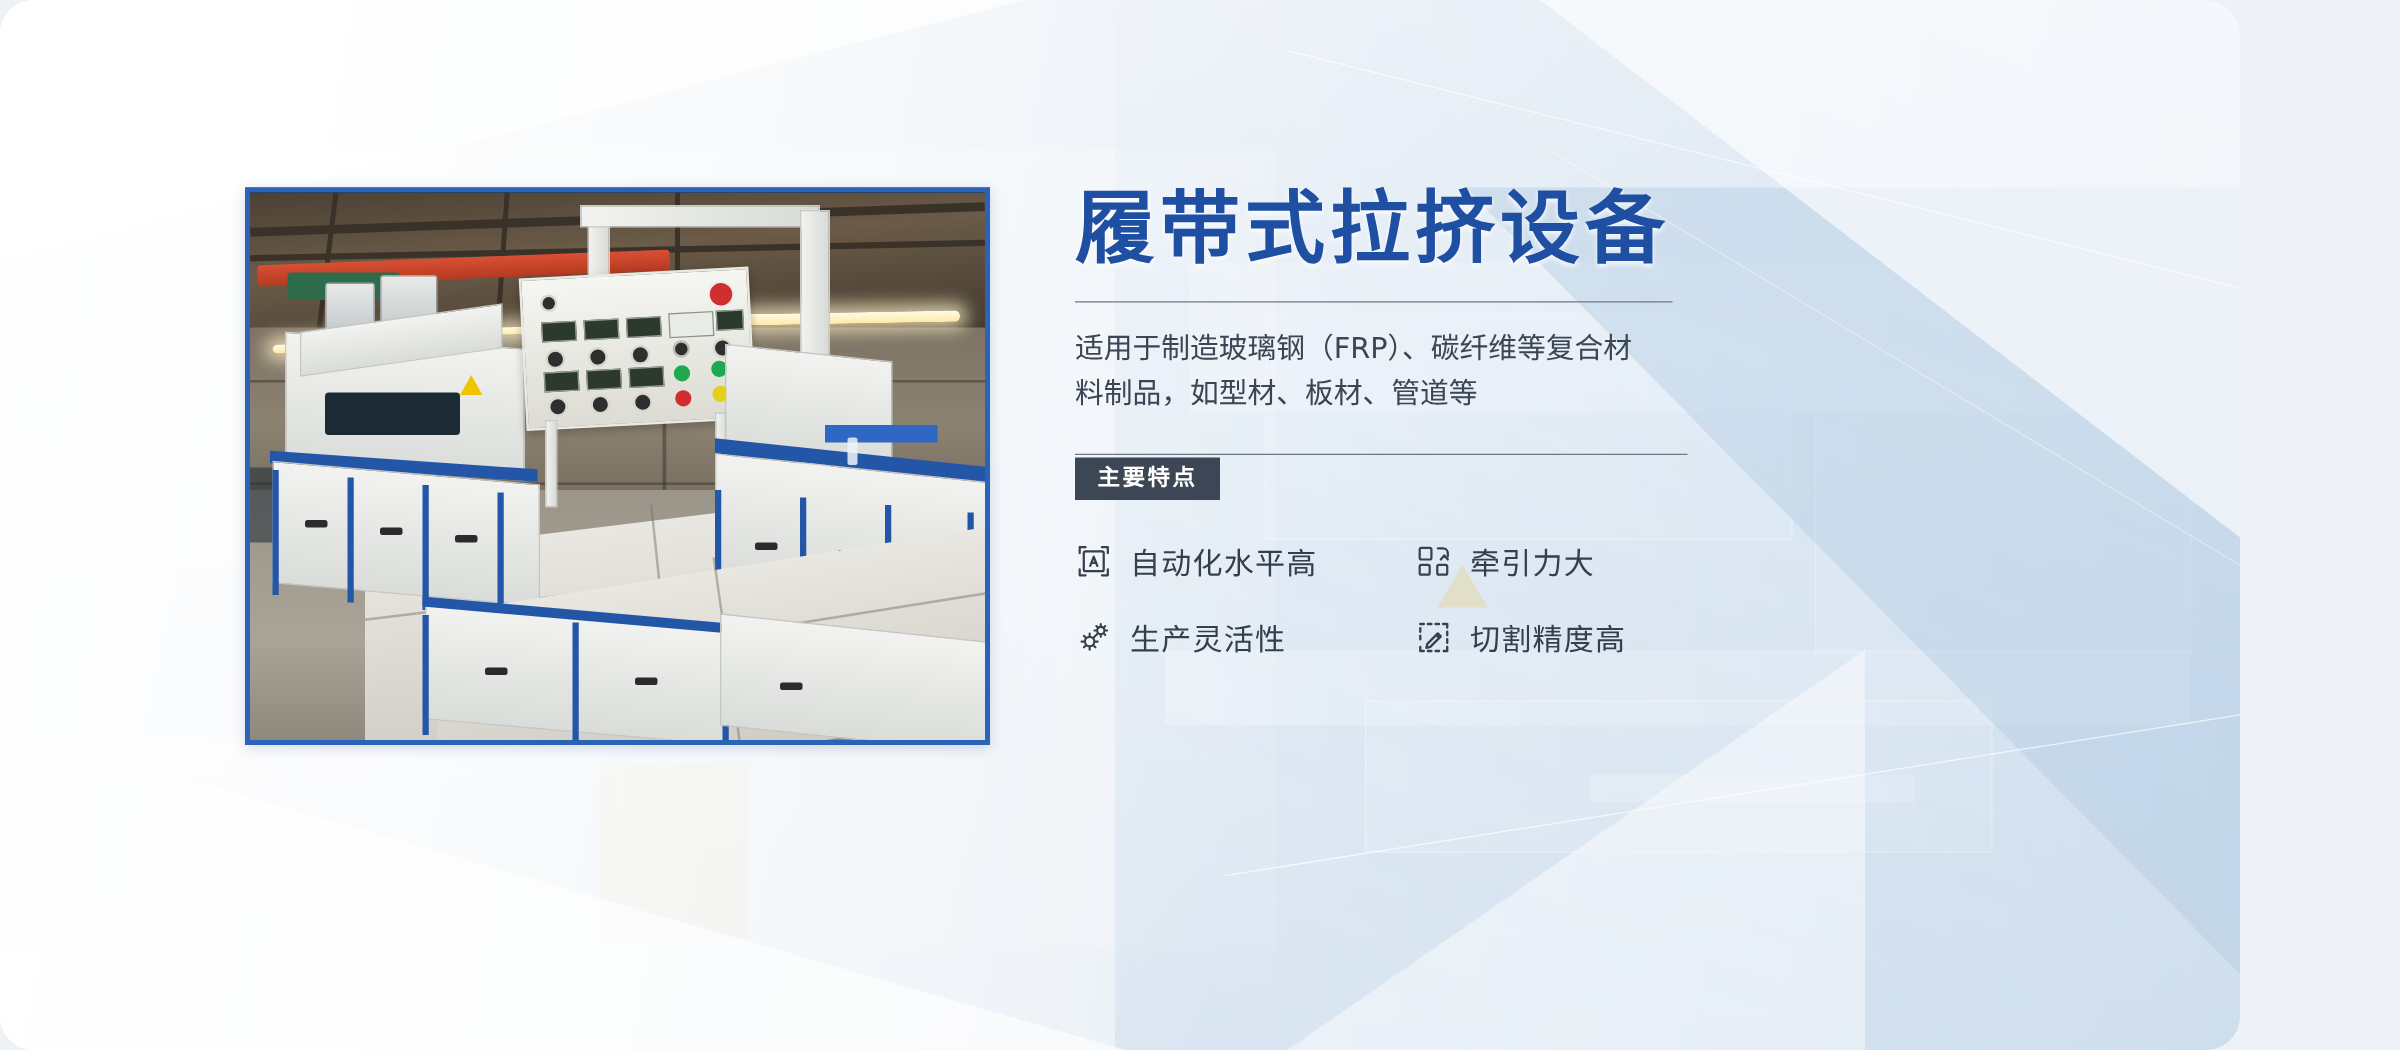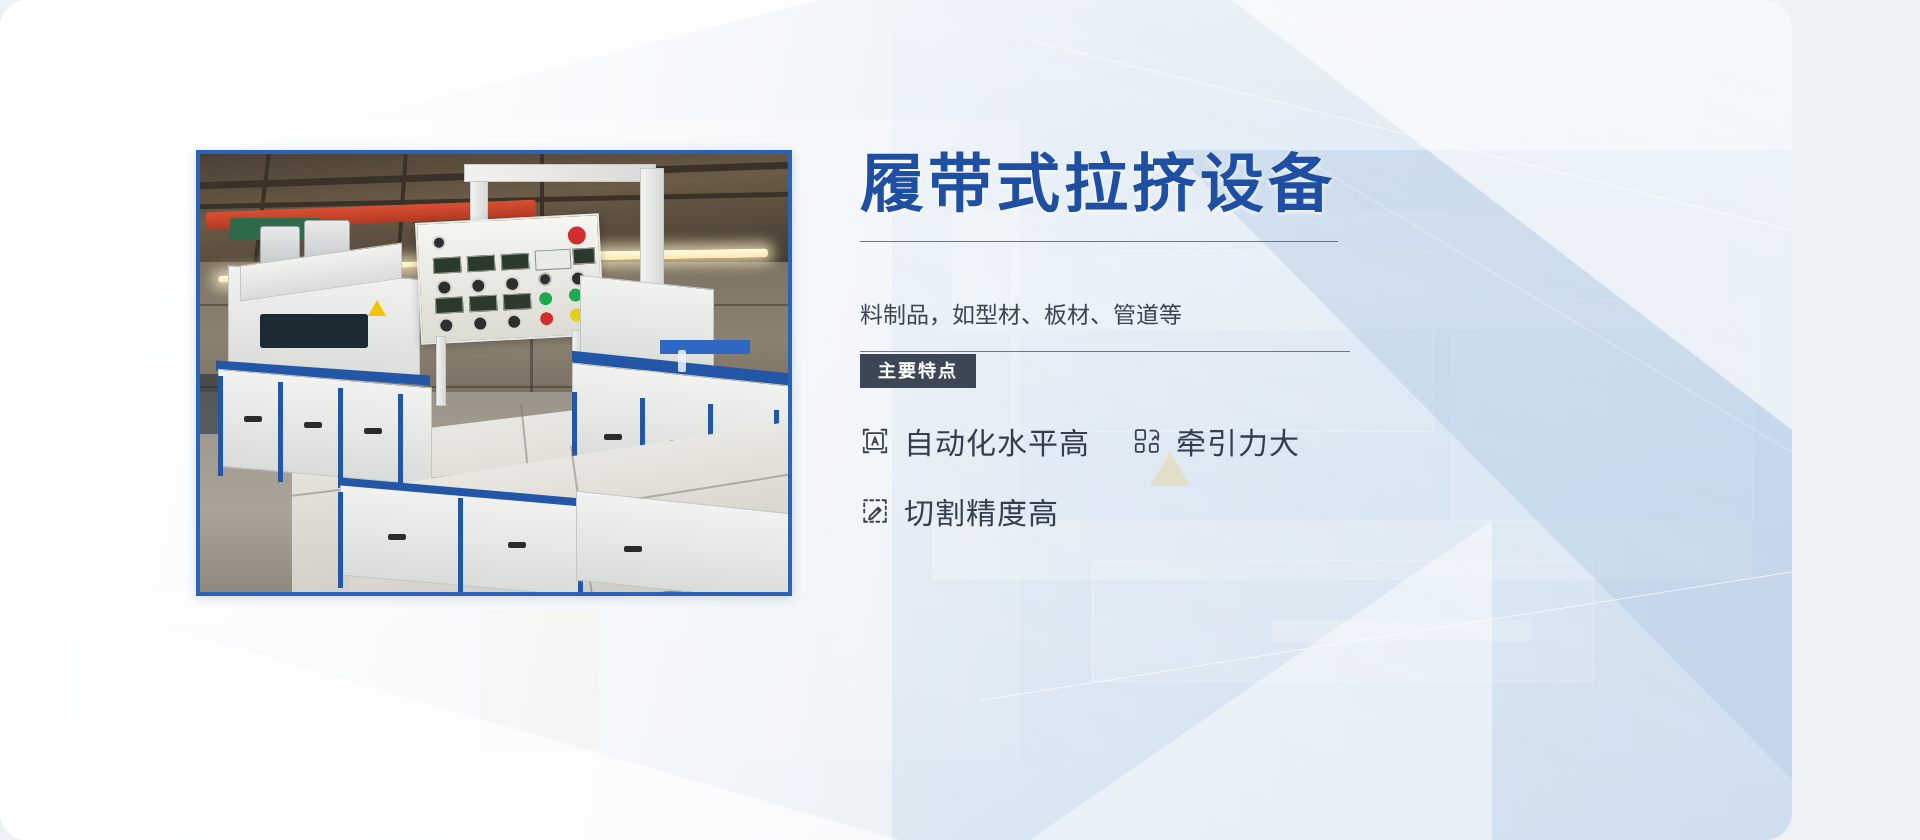--- a/index.html
+++ b/index.html
@@ -117,37 +117,37 @@
   .title{
     font-size:64px;font-weight:700;letter-spacing:4px;color:#1e4fa3;
     line-height:1.08;margin:0;text-shadow:0 2px 4px rgba(255,255,255,.85);
     font-family:"DejaVu Sans","Liberation Sans",sans-serif;
   }
   .rule{height:1px;background:#6d7785;margin:22px 0 0 0;width:478px;}
   .desc{
     margin:20px 0 0 0;font-size:23px;line-height:1.55;color:#3b4553;width:490px;
     font-family:"DejaVu Sans","Liberation Sans",sans-serif;
   }
-  .badge-row{position:relative;margin-top:18px;height:34px;width:478px;padding-left:12px;}
+  .badge-row{position:relative;margin-top:30px;height:34px;width:478px;padding-left:12px;}
   .badge-rule{position:absolute;left:0;right:0;top:0;height:1px;background:#6d7785;}
   .badge{
     position:absolute;left:0;top:3px;background:#3c4654;color:#ffffff;
     font-size:18px;font-weight:700;letter-spacing:2px;
     padding:8px 18px;line-height:1;
     font-family:"DejaVu Sans","Liberation Sans",sans-serif;
   }
   .features{
     margin-top:34px;display:grid;grid-template-columns:272px 272px;
     row-gap:26px;column-gap:0;width:560px;
   }
   .feature{display:flex;align-items:center;gap:14px;}
   .feature .ic{width:30px;height:30px;flex:0 0 30px;color:#36404e;display:block;}
   .feature .ic svg{width:30px;height:30px;display:block;}
   .feature .lbl{
-    font-size:30px;color:#343e4c;letter-spacing:1px;white-space:nowrap;
+    font-size:24px;color:#343e4c;letter-spacing:1px;white-space:nowrap;
     font-family:"DejaVu Sans","Liberation Sans",sans-serif;
   }
   .ghost-warn{position:absolute;left:1150px;top:452px;width:0;height:0;
     border-left:20px solid transparent;border-right:20px solid transparent;
     border-bottom:34px solid rgba(232,205,120,.35);}
 </style>
 </head>
 <body>
 
 <div class="banner">
@@ -290,21 +290,21 @@
     </div>
   </div>
 
   <div class="content">
 
     <h1 class="title">履带式拉挤设备</h1>
 
     <div class="rule"></div>
 
     <p class="desc">
-      <br>
+      <span>适用于制造玻璃钢（FRP）、碳纤维等复合材</span><br>
       <span>料制品，如型材、板材、管道等</span>
     </p>
 
     <div class="badge-row">
       <div class="badge-rule"></div>
       <div class="badge">主要特点</div>
     </div>
 
     <div class="features">
 
@@ -327,20 +327,31 @@
             <rect x="4" y="19" width="8.5" height="8.5" rx="1.5"></rect>
             <rect x="19" y="19" width="8.5" height="8.5" rx="1.5"></rect>
             <path d="M19.5 5h4.5a4 4 0 014 4v3"></path>
             <path d="M25 15.5l3-3.5 3 3.5" transform="translate(-3 -1)"></path>
           </svg>
         </span>
         <span class="lbl">牵引力大</span>
       </div>
 
 
+      <div class="feature">
+        <span class="ic">
+          <svg viewBox="0 0 32 32" fill="none" stroke="currentColor" stroke-width="1.8" stroke-linecap="round" stroke-linejoin="round">
+            <circle cx="12.5" cy="19.5" r="4"></circle>
+            <path d="M12.5 12.6v2.2M12.5 24.2v2.2M5.6 19.5h2.2M17.2 19.5h2.2M7.6 14.6l1.6 1.6M15.8 22.8l1.6 1.6M17.4 14.6l-1.6 1.6M9.2 22.8l-1.6 1.6"></path>
+            <circle cx="22" cy="10" r="3.1"></circle>
+            <path d="M22 4.6v1.7M22 13.7v1.7M16.6 10h1.7M25.7 10h1.7M18.2 6.2l1.2 1.2M24.6 12.6l1.2 1.2M25.8 6.2l-1.2 1.2M19.4 12.6l-1.2 1.2"></path>
+          </svg>
+        </span>
+        <span class="lbl">生产灵活性</span>
+      </div>
 
       <div class="feature">
         <span class="ic">
           <svg viewBox="0 0 32 32" fill="none" stroke="currentColor" stroke-width="2" stroke-linecap="round" stroke-linejoin="round">
             <path d="M4.5 4.5h3M11 4.5h3M17.5 4.5h3M24 4.5h3.5v3M27.5 11v3M27.5 17.5v3M27.5 24v3.5h-3M20.5 27.5h-3M14 27.5h-3M7.5 27.5H4.5V24M4.5 17.5v-3M4.5 11V8" stroke-dasharray="0 0"></path>
             <path d="M10.5 21.5l9-9 2.5 2.5-9 9-3.3.8z"></path>
             <path d="M18.2 13.8l2.5 2.5"></path>
           </svg>
         </span>
         <span class="lbl">切割精度高</span>

